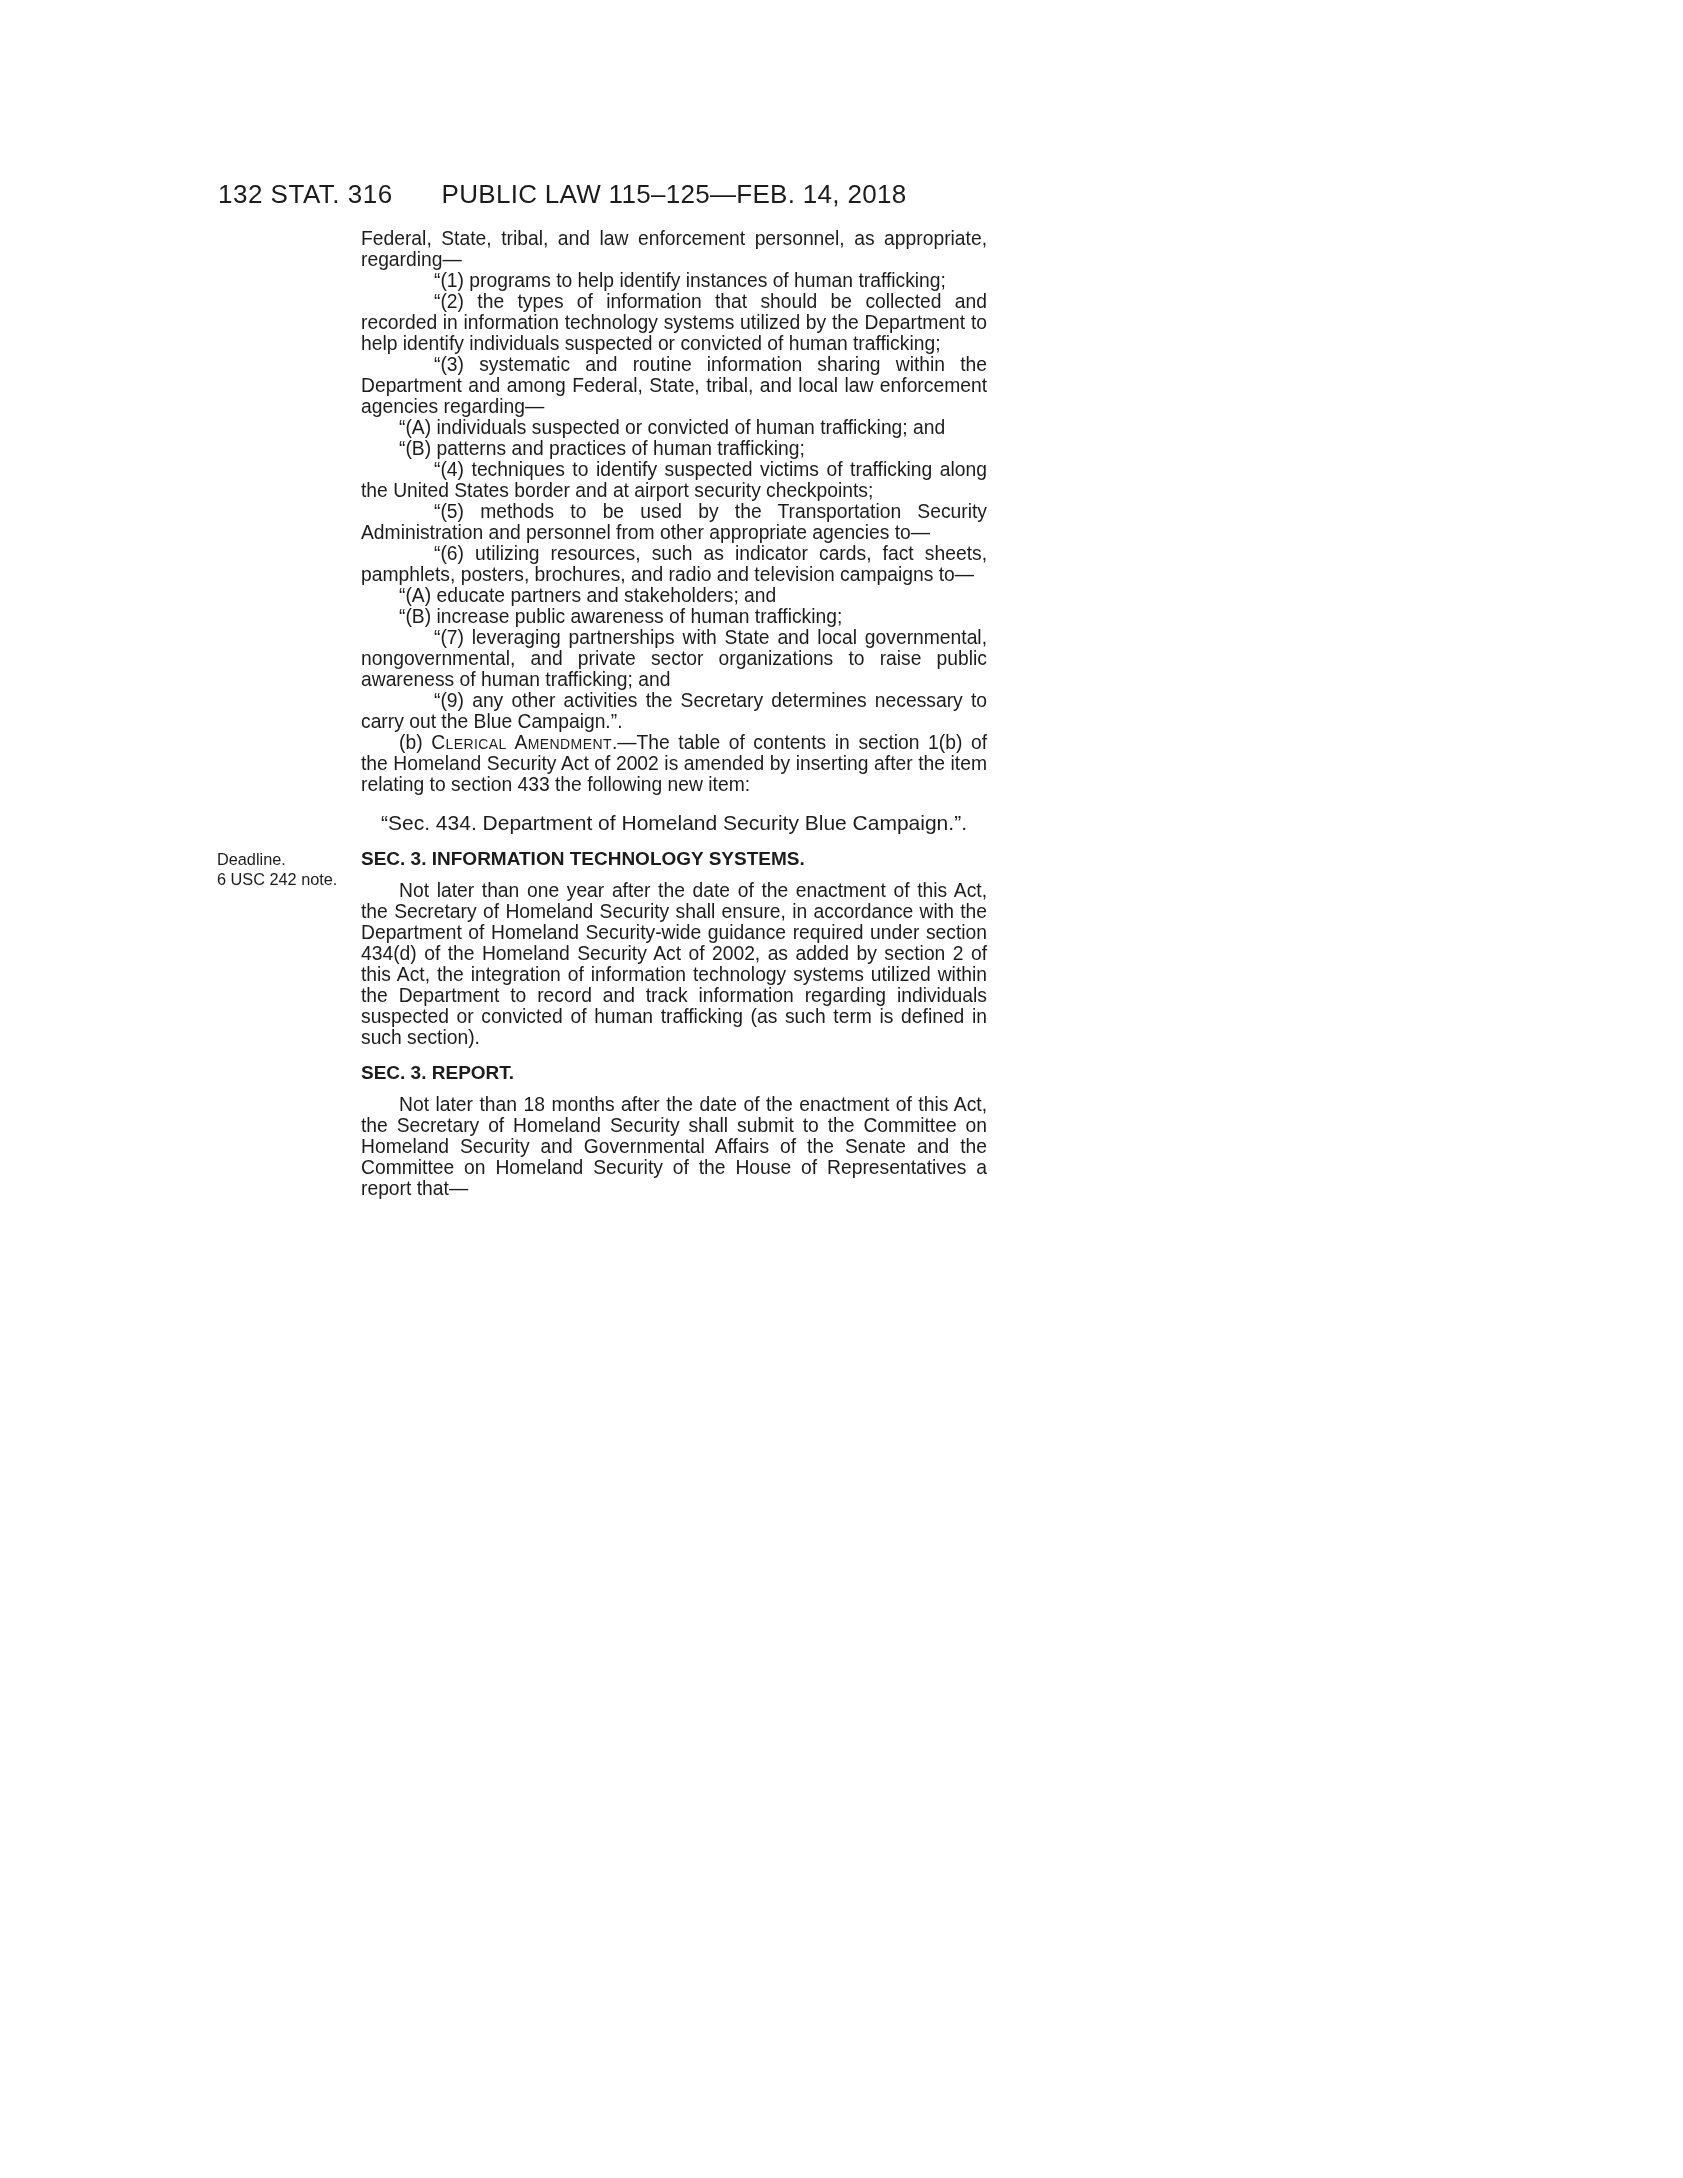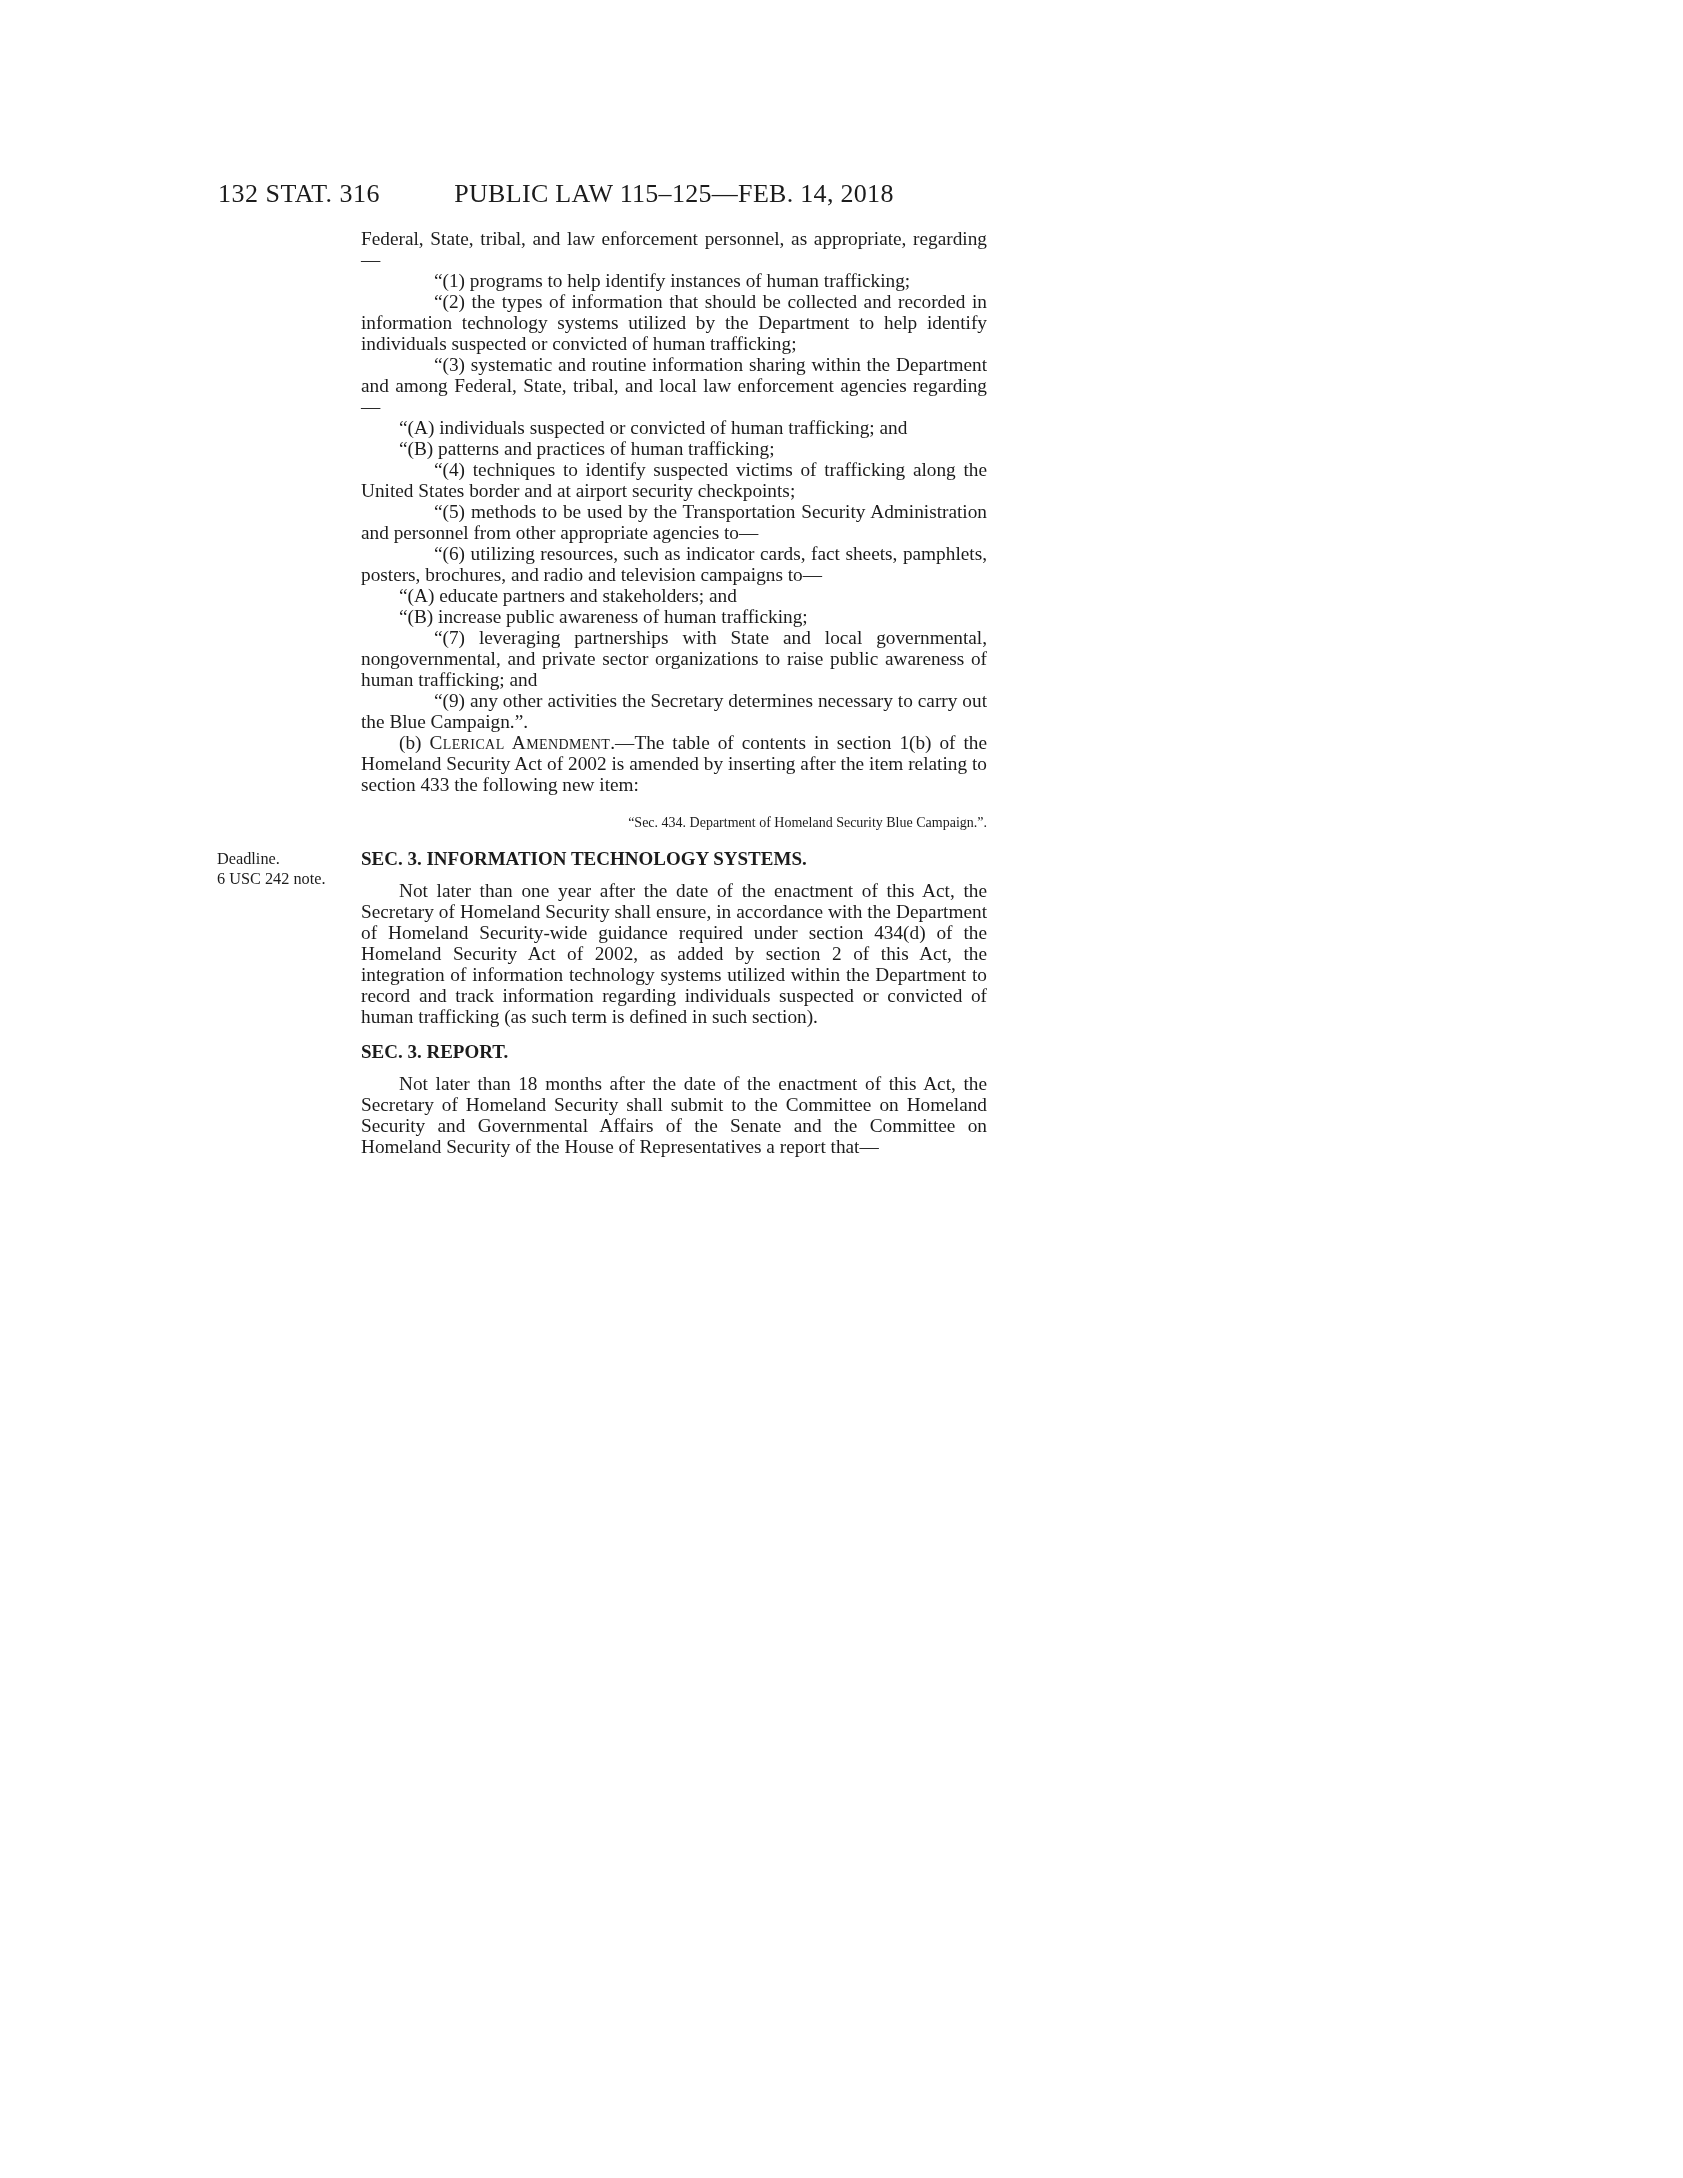--- a/index.html
+++ b/index.html
@@ -1,21 +1,21 @@
 <!DOCTYPE html>
 <html><head>
 <meta charset="utf-8">
 <style>
   html, body { margin: 0; padding: 0; background: #ffffff; }
   .page {
     position: relative;
     width: 1683px;
     height: 2178px;
     background: #ffffff;
-    font-family: Liberation Serif, serif;
+    font-family: Liberation Sans, sans-serif;
     color: #1c1c1c;
     overflow: hidden;
   }
   .header-stat {
     position: absolute;
     left: 218px;
     top: 179px;
     font-size: 26px;
     letter-spacing: 0.5px;
     white-space: nowrap;
@@ -39,24 +39,24 @@
     line-height: 21px;
     text-align: justify;
   }
   .content p { margin: 0; }
   .cont { text-indent: 0; }
   .num  { text-indent: 73px; }
   .let  { margin-left: 75px; text-indent: 38px; }
   .sub  { text-indent: 38px; }
   .sc   { font-variant: small-caps; letter-spacing: 0.4px; }
   .toc-line {
-    font-size: 14px;
+    font-size: 21px;
     line-height: 19px;
     margin: 18px 0 16px 0 !important;
-    text-align: right;
+    text-align: center;
     text-indent: 0;
   }
   .sec-head {
     position: relative;
     font-weight: 700;
     font-size: 19px;
     line-height: 22px;
     margin: 8px 0 10px 0 !important;
     text-align: left;
     text-indent: 0;

